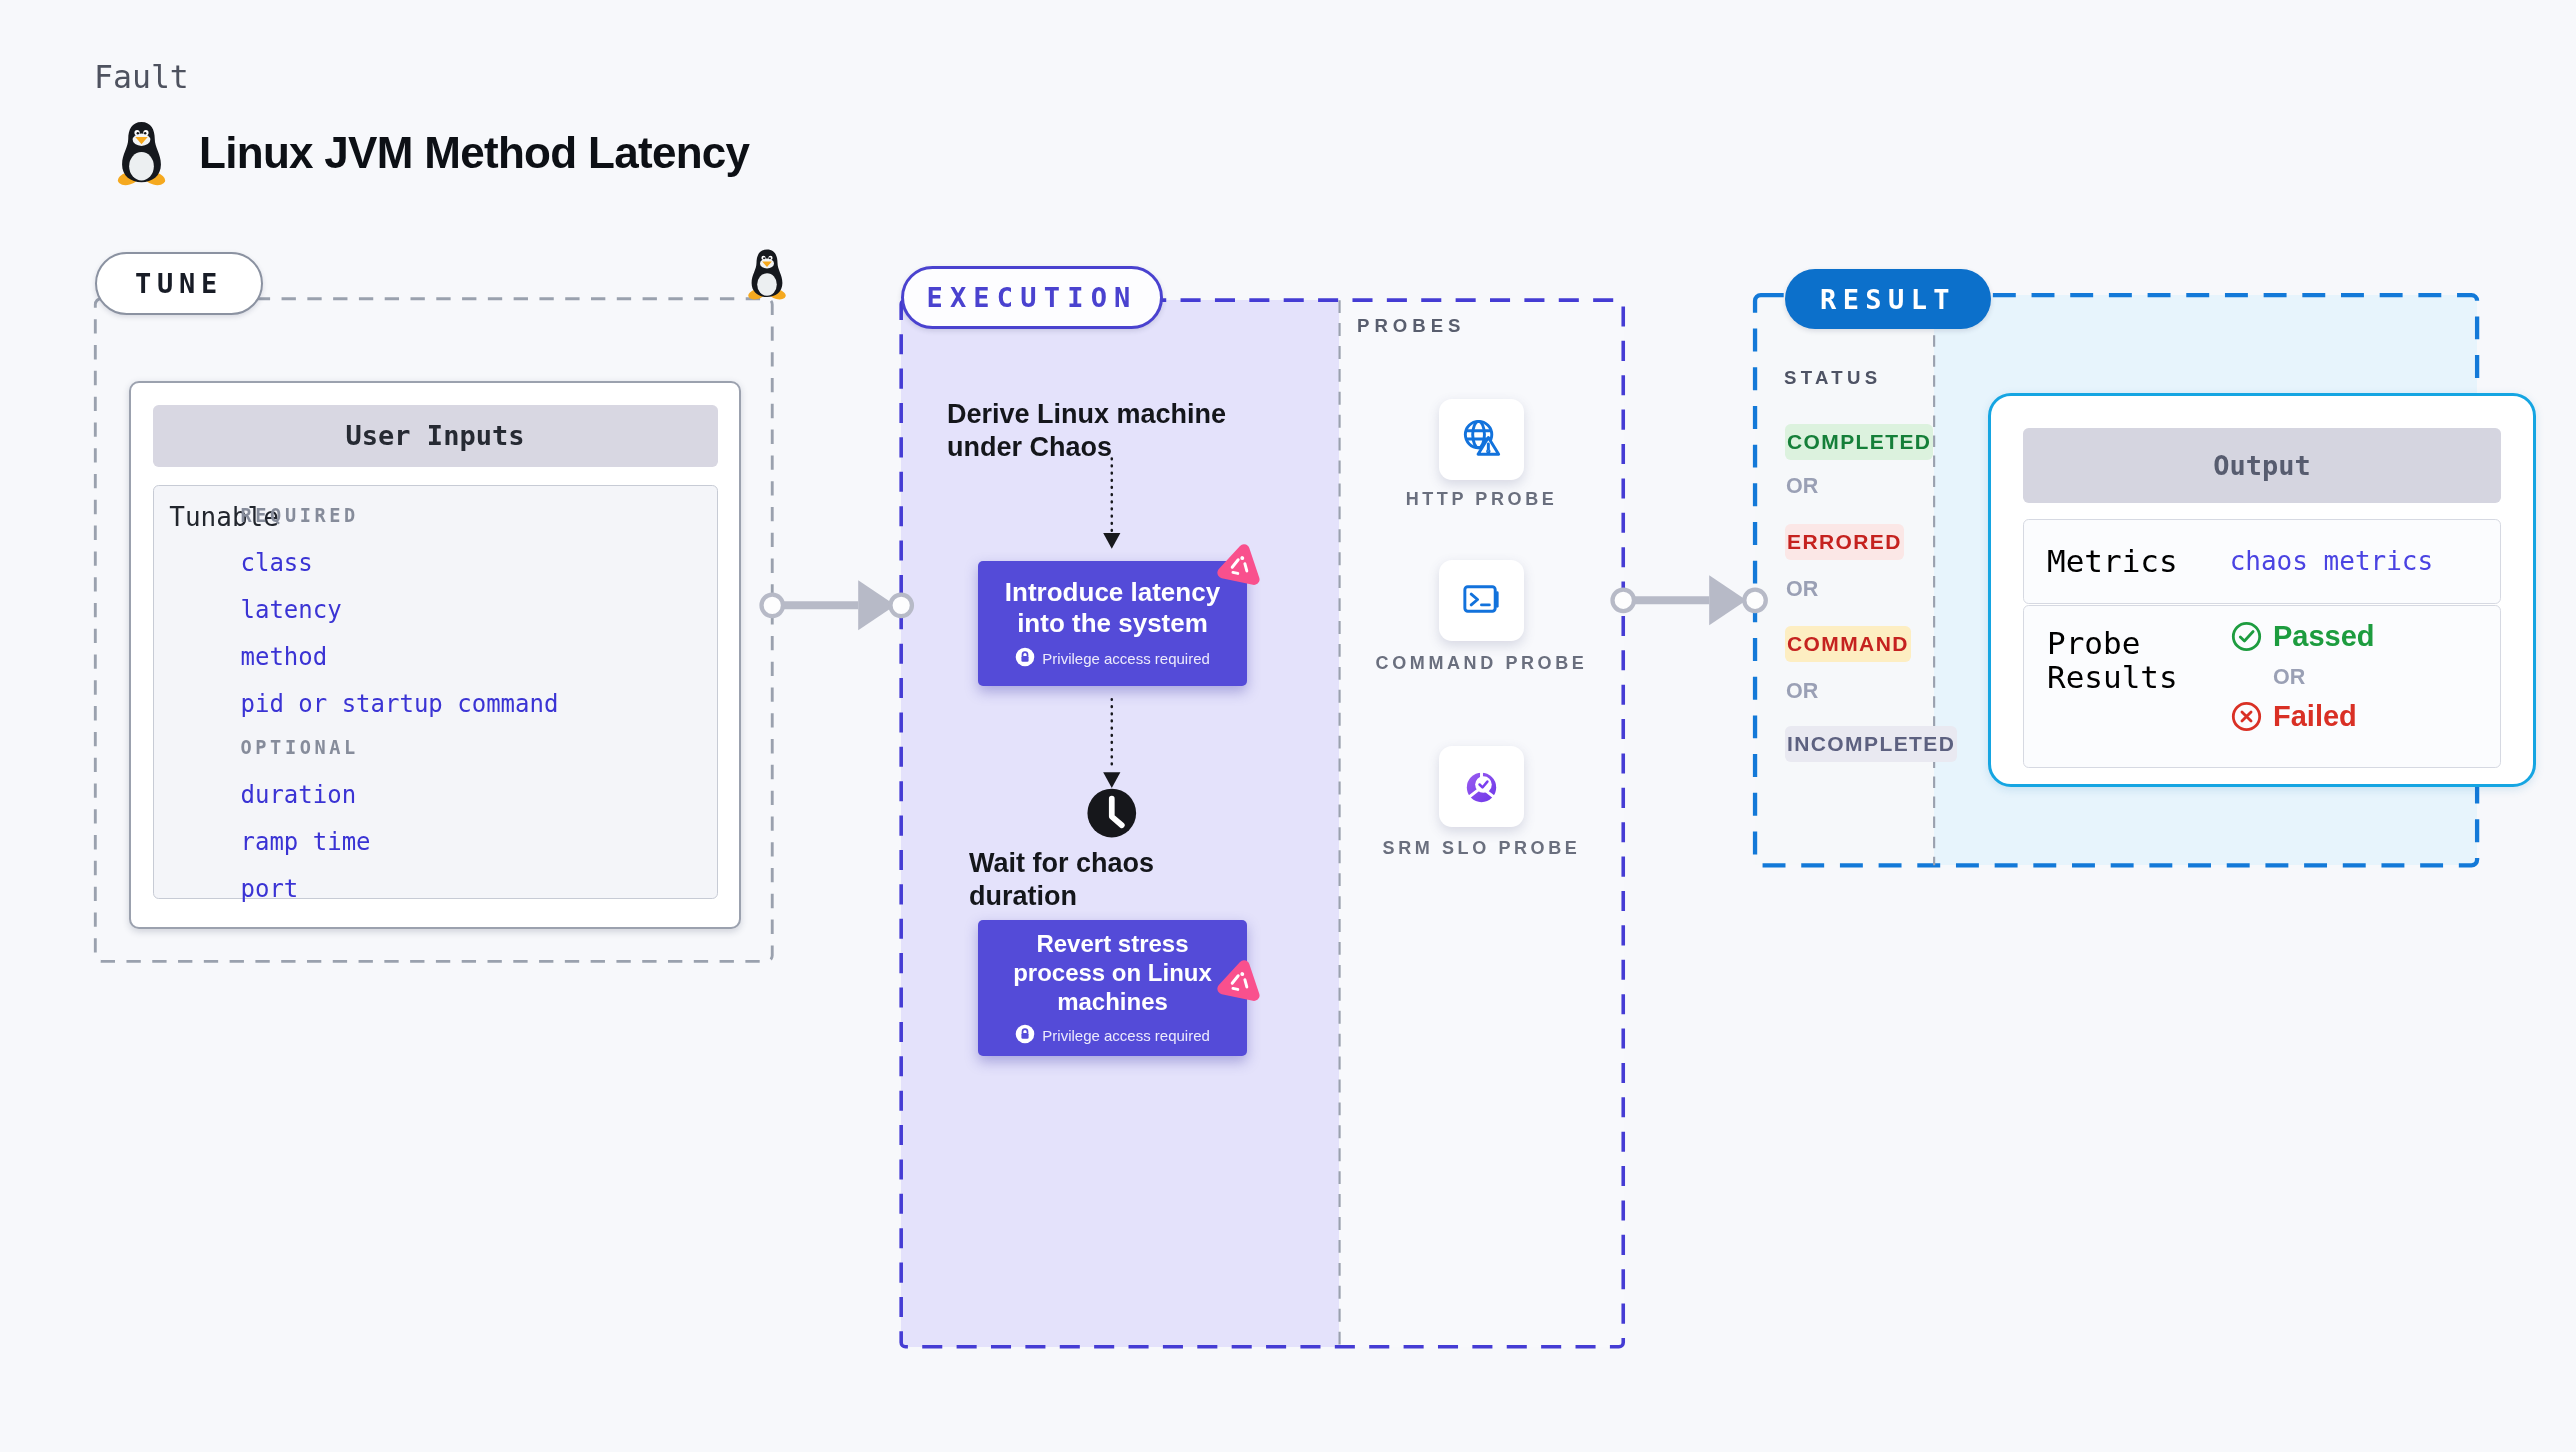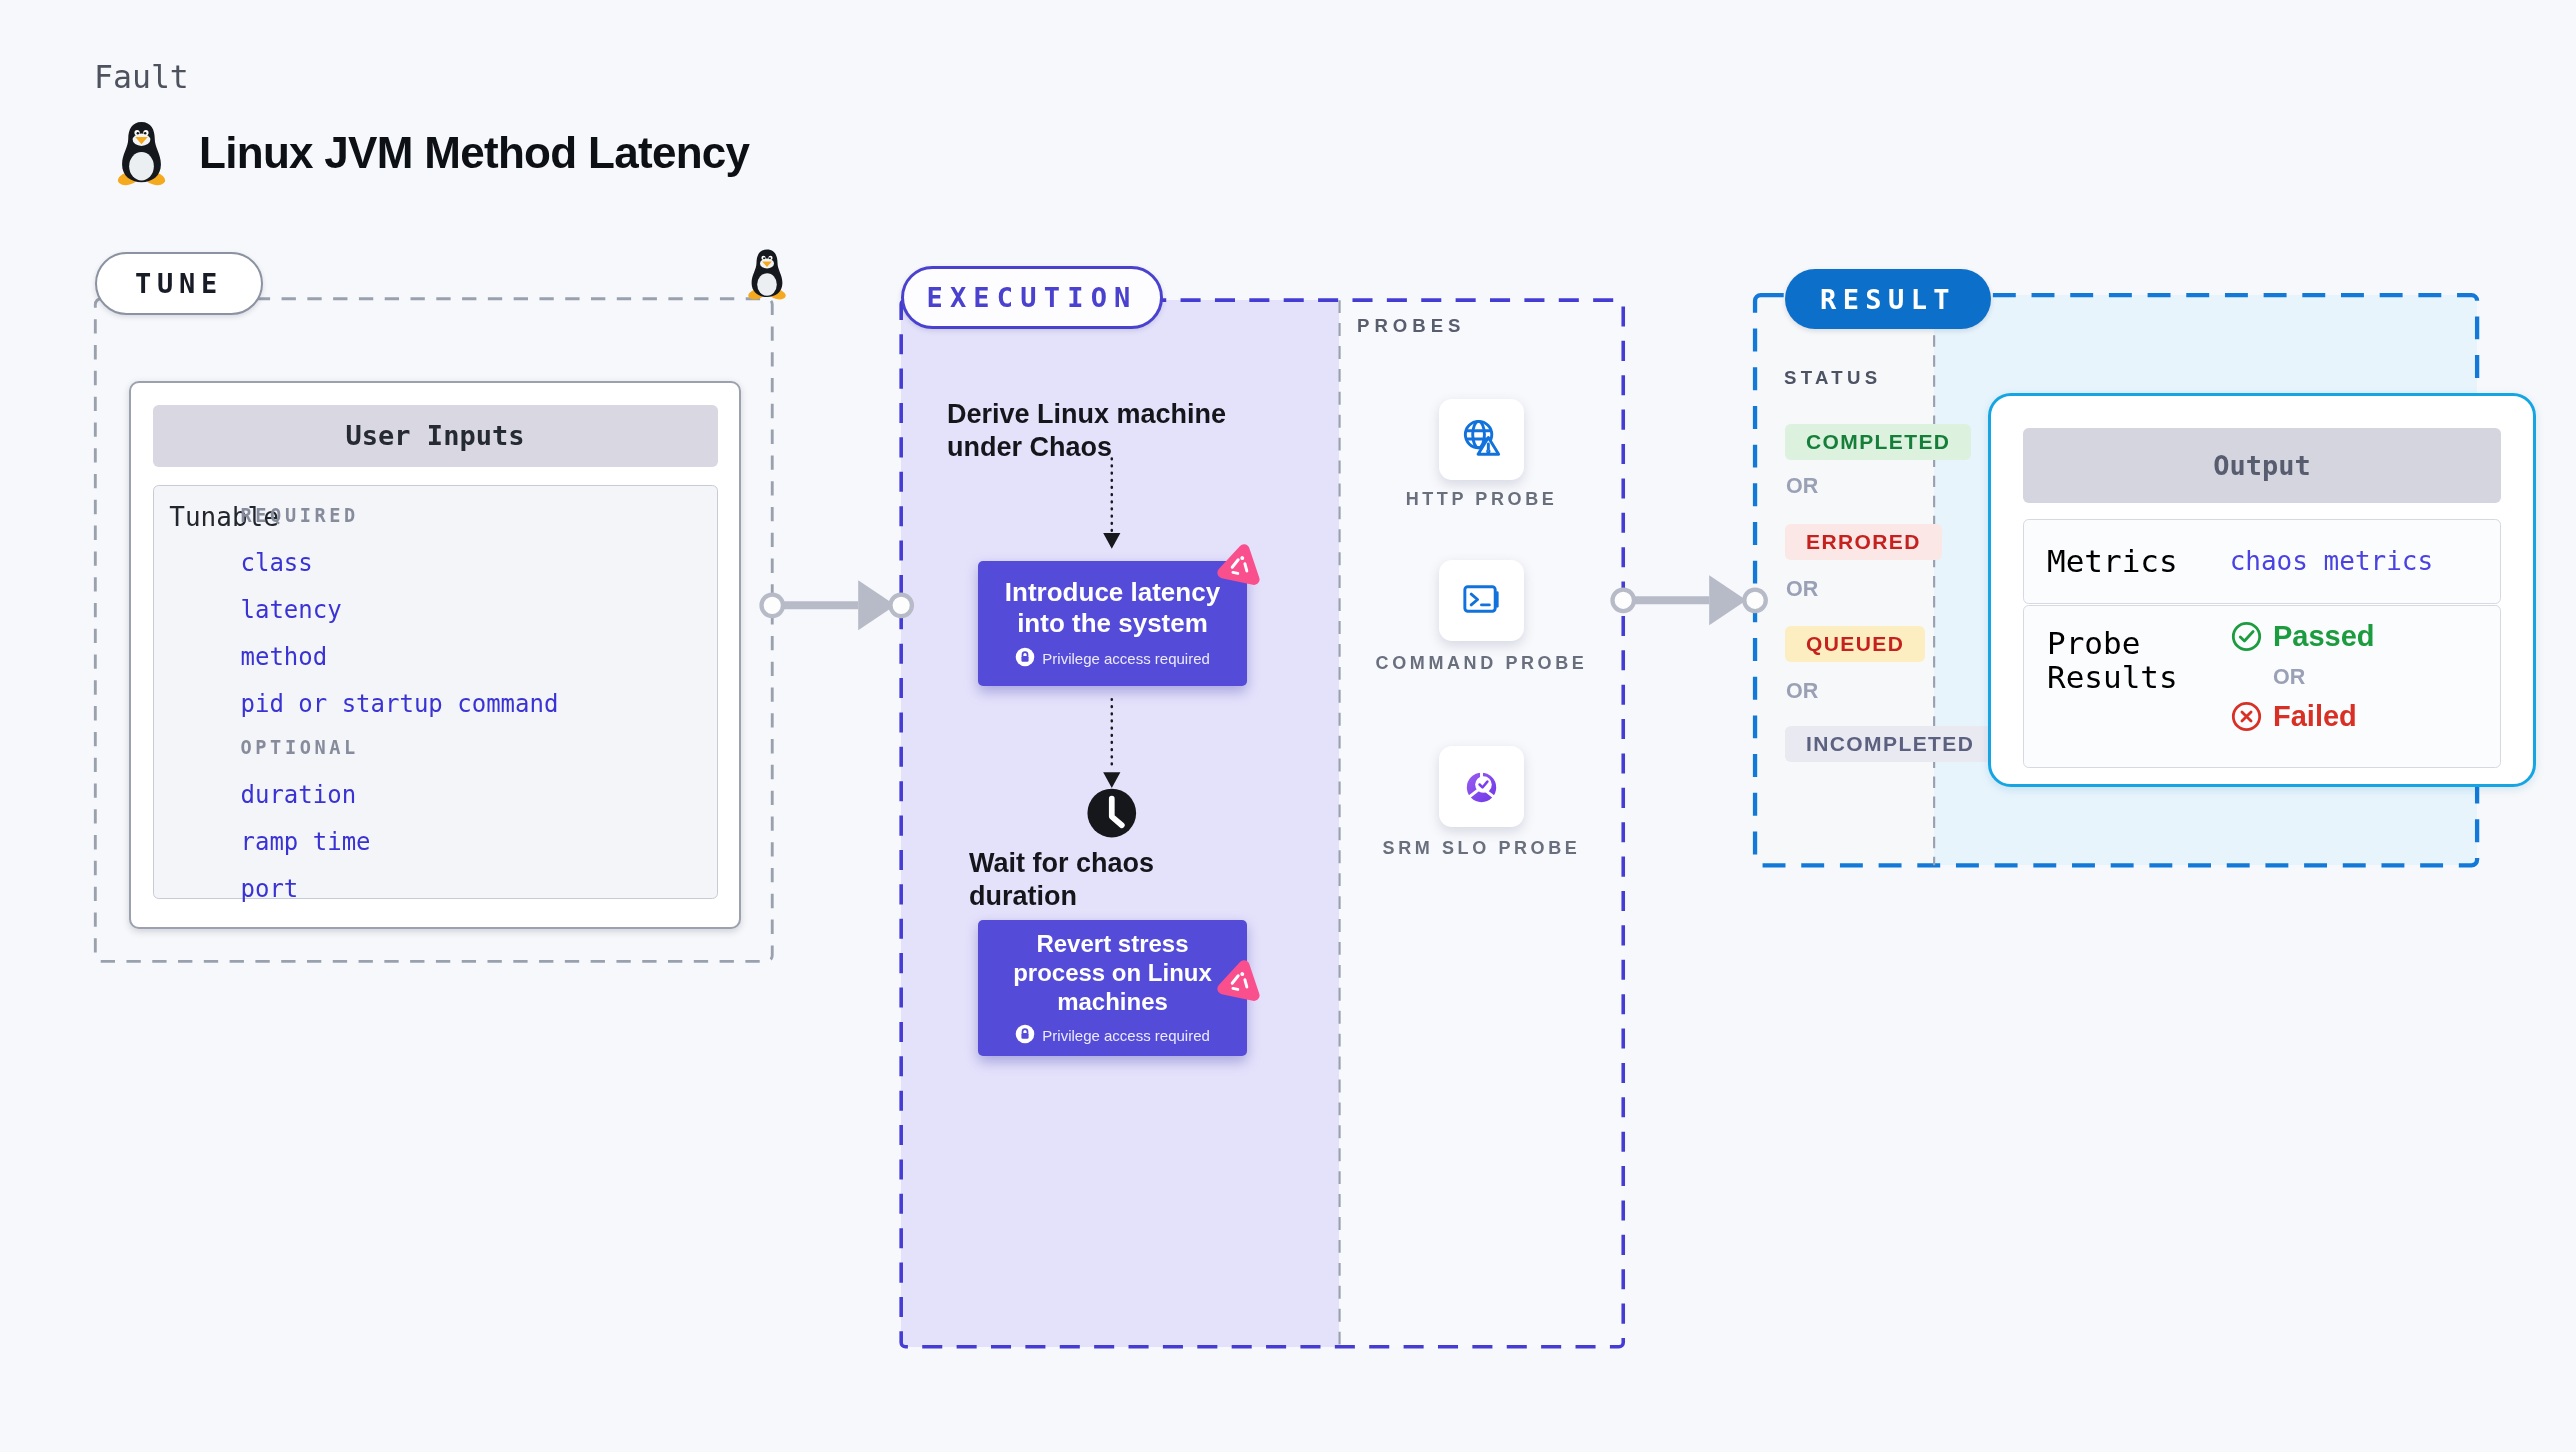--- a/index.html
+++ b/index.html
@@ -73,21 +73,21 @@
   .probes-label{left:1357px;top:315px;font-size:18.6px;font-weight:bold;letter-spacing:5px;color:#595e6e;}
   .probe-card{position:absolute;left:1439px;width:85px;height:81px;background:#ffffff;
               border-radius:13px;box-shadow:0 4.3px 11.5px rgba(70,80,120,.18);
               display:flex;align-items:center;justify-content:center;}
   .probe-label{position:absolute;left:1367px;width:229px;text-align:center;font-size:18px;
                font-weight:bold;letter-spacing:3.6px;color:#6a6f7e;line-height:27px;}
 
   
   .status-label{left:1784px;top:367px;font-size:18.6px;font-weight:bold;letter-spacing:4.3px;color:#4e5364;}
   .badge{position:absolute;left:1785px;height:36px;border-radius:5.7px;display:inline-flex;
-         align-items:center;padding:0 21px;font-size:21px;font-weight:bold;letter-spacing:1.4px;}
+         align-items:center;padding:0 2px;font-size:21px;font-weight:bold;letter-spacing:1.4px;}
   .badge-success{background:#dcf2de;color:#157f39;}
   .badge-error{background:#fbe7e6;color:#c5221f;}
   .badge-warning{background:#fdeec2;color:#c5221f;}
   .badge-muted{background:#e9e9f1;color:#5d6180;}
   .or{position:absolute;left:1786px;font-size:21.5px;font-weight:600;color:#9aa0b5;}
 
   
   .out-card{left:1988px;top:393px;width:548px;height:394px;background:#ffffff;
             border:3.6px solid #15a5e2;border-radius:23px;box-sizing:border-box;padding:32px;
             box-shadow:0 2.9px 8.6px rgba(30,120,180,.15);}
@@ -315,21 +315,21 @@
     <div class="probe-label" style="top:835px;">SRM SLO PROBE</div>
 
     <div class="pill pill-result">RESULT</div>
 
     <div class="abs status-label">STATUS</div>
 
     <div class="badge badge-success" style="top:424px;">COMPLETED</div>
     <div class="or" style="top:474px;">OR</div>
     <div class="badge badge-error" style="top:524px;">ERRORED</div>
     <div class="or" style="top:577px;">OR</div>
-    <div class="badge badge-warning" style="top:626px;">QUEUED</div>
+    <div class="badge badge-warning" style="top:626px;">COMMAND</div>
     <div class="or" style="top:679px;">OR</div>
     <div class="badge badge-muted" style="top:726px;">INCOMPLETED</div>
 
     <div class="abs out-card">
       <div class="out-head">Output</div>
       <div class="out-row row-metrics">
         <span class="mono-label metrics-label">Metrics</span>
         <span class="metrics-value">chaos metrics</span>
       </div>
       <div class="out-row row-probe">

